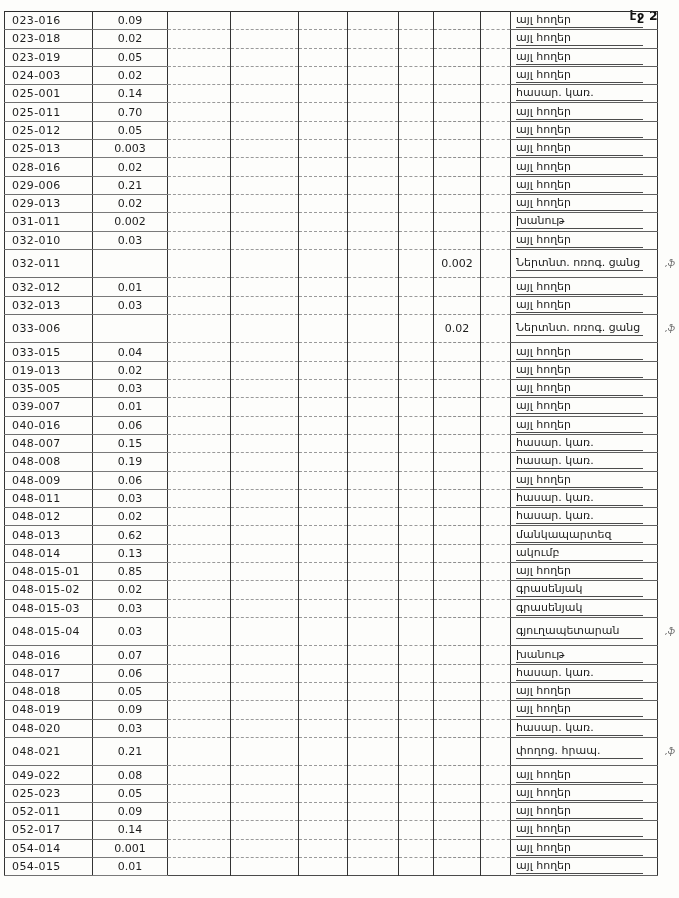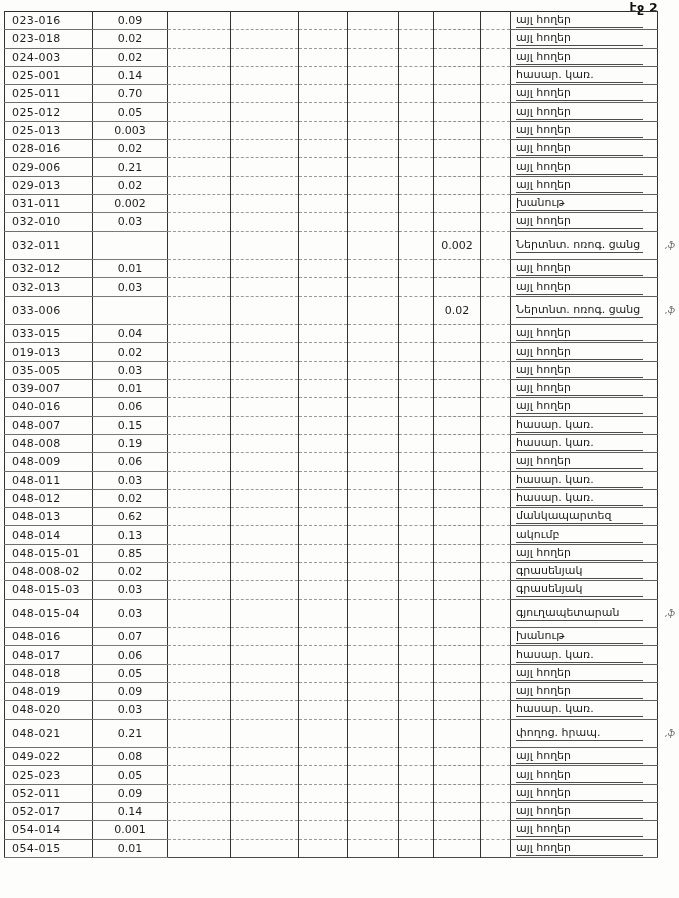--- a/index.html
+++ b/index.html
@@ -5,21 +5,21 @@
   html,body { margin:0; padding:0; }
   body {
     width:679px; height:898px;
     background:#fdfdfb;
     font-family:"DejaVu Sans", sans-serif;
     color:#1d1d1d;
     position:relative;
     overflow:hidden;
   }
   .page-header {
-    position:absolute; top:0; right:21px;
+    position:absolute; top:8px; right:21px;
     font-size:12.5px; font-weight:bold; color:#111;
     letter-spacing:0.3px;
   }
   table.sheet {
     position:absolute; left:4px; top:11px;
     width:653px;
     border-collapse:collapse;
     table-layout:fixed;
     border-top:1.6px solid #2e2e2e;
     border-bottom:1.4px solid #4a4a4a;
@@ -103,20 +103,35 @@
     <td class="c-mid"></td>
     <td class="c-mid"></td>
     <td class="c-val2"></td>
     <td class="c-mid"></td>
     <td class="c-label c-last-border">
       <span class="txt">այլ հողեր</span>
       
     </td>
   </tr>
       <tr class="row">
+    <td class="c-id">023-019</td>
+    <td class="c-val">0.05</td>
+    <td class="c-mid"></td>
+    <td class="c-mid"></td>
+    <td class="c-mid"></td>
+    <td class="c-mid"></td>
+    <td class="c-mid"></td>
+    <td class="c-val2"></td>
+    <td class="c-mid"></td>
+    <td class="c-label c-last-border">
+      <span class="txt">այլ հողեր</span>
+      
+    </td>
+  </tr>
+      <tr class="row">
     <td class="c-id">024-003</td>
     <td class="c-val">0.02</td>
     <td class="c-mid"></td>
     <td class="c-mid"></td>
     <td class="c-mid"></td>
     <td class="c-mid"></td>
     <td class="c-mid"></td>
     <td class="c-val2"></td>
     <td class="c-mid"></td>
     <td class="c-label c-last-border">
@@ -508,21 +523,21 @@
     <td class="c-mid"></td>
     <td class="c-mid"></td>
     <td class="c-val2"></td>
     <td class="c-mid"></td>
     <td class="c-label c-last-border">
       <span class="txt">այլ հողեր</span>
       
     </td>
   </tr>
       <tr class="row">
-    <td class="c-id">048-008-02</td>
+    <td class="c-id">048-015-02</td>
     <td class="c-val">0.02</td>
     <td class="c-mid"></td>
     <td class="c-mid"></td>
     <td class="c-mid"></td>
     <td class="c-mid"></td>
     <td class="c-mid"></td>
     <td class="c-val2"></td>
     <td class="c-mid"></td>
     <td class="c-label c-last-border">
       <span class="txt">գրասենյակ</span>

